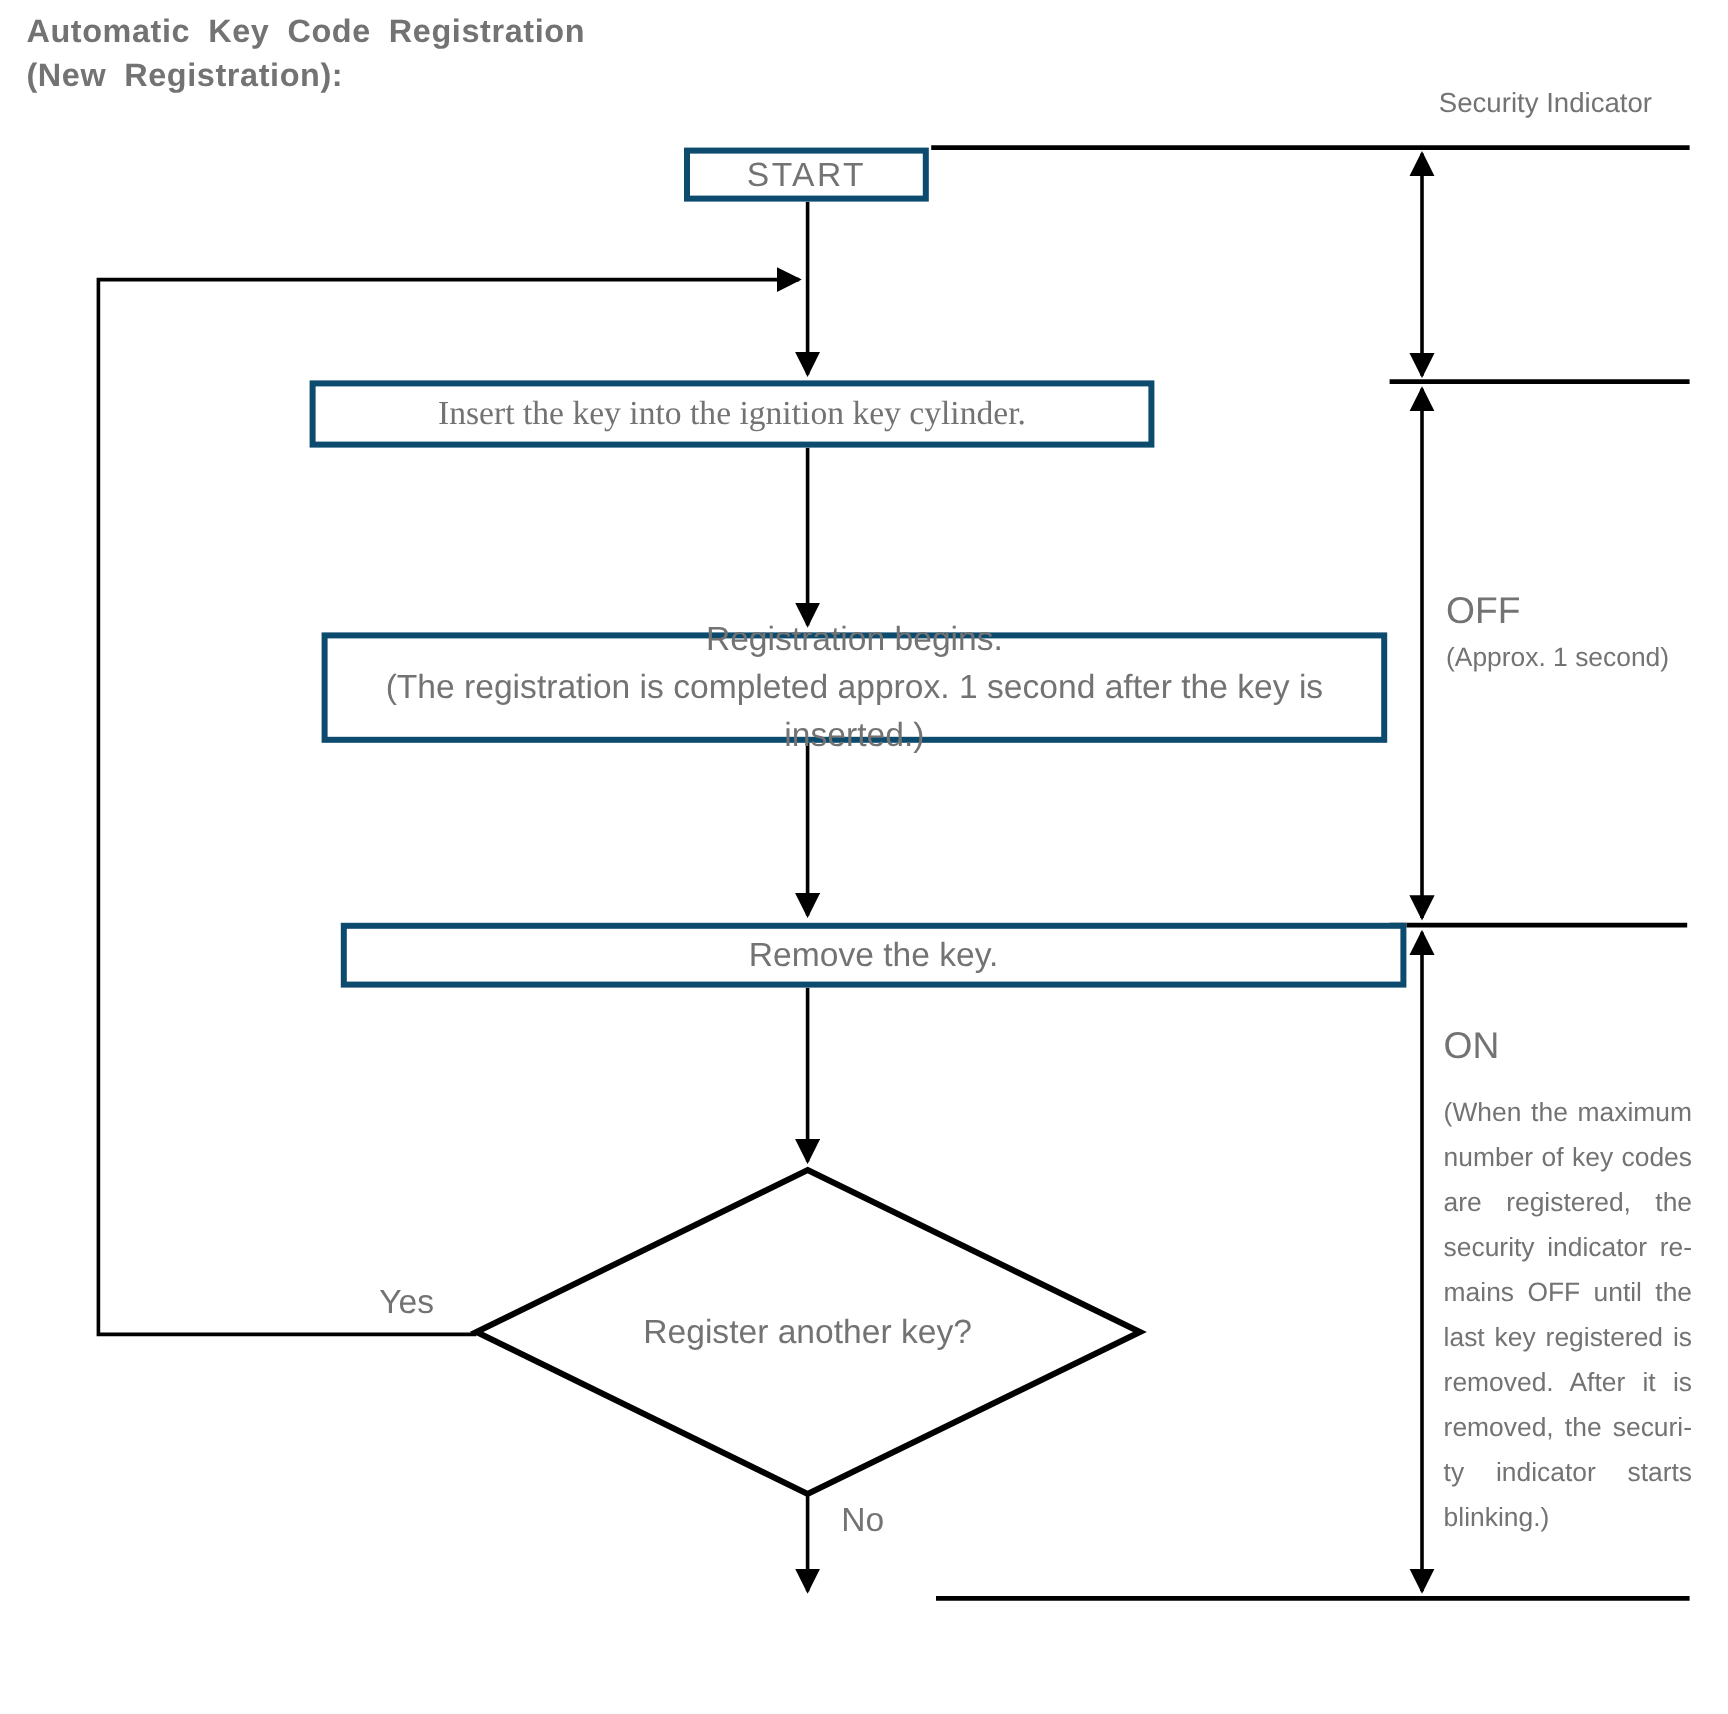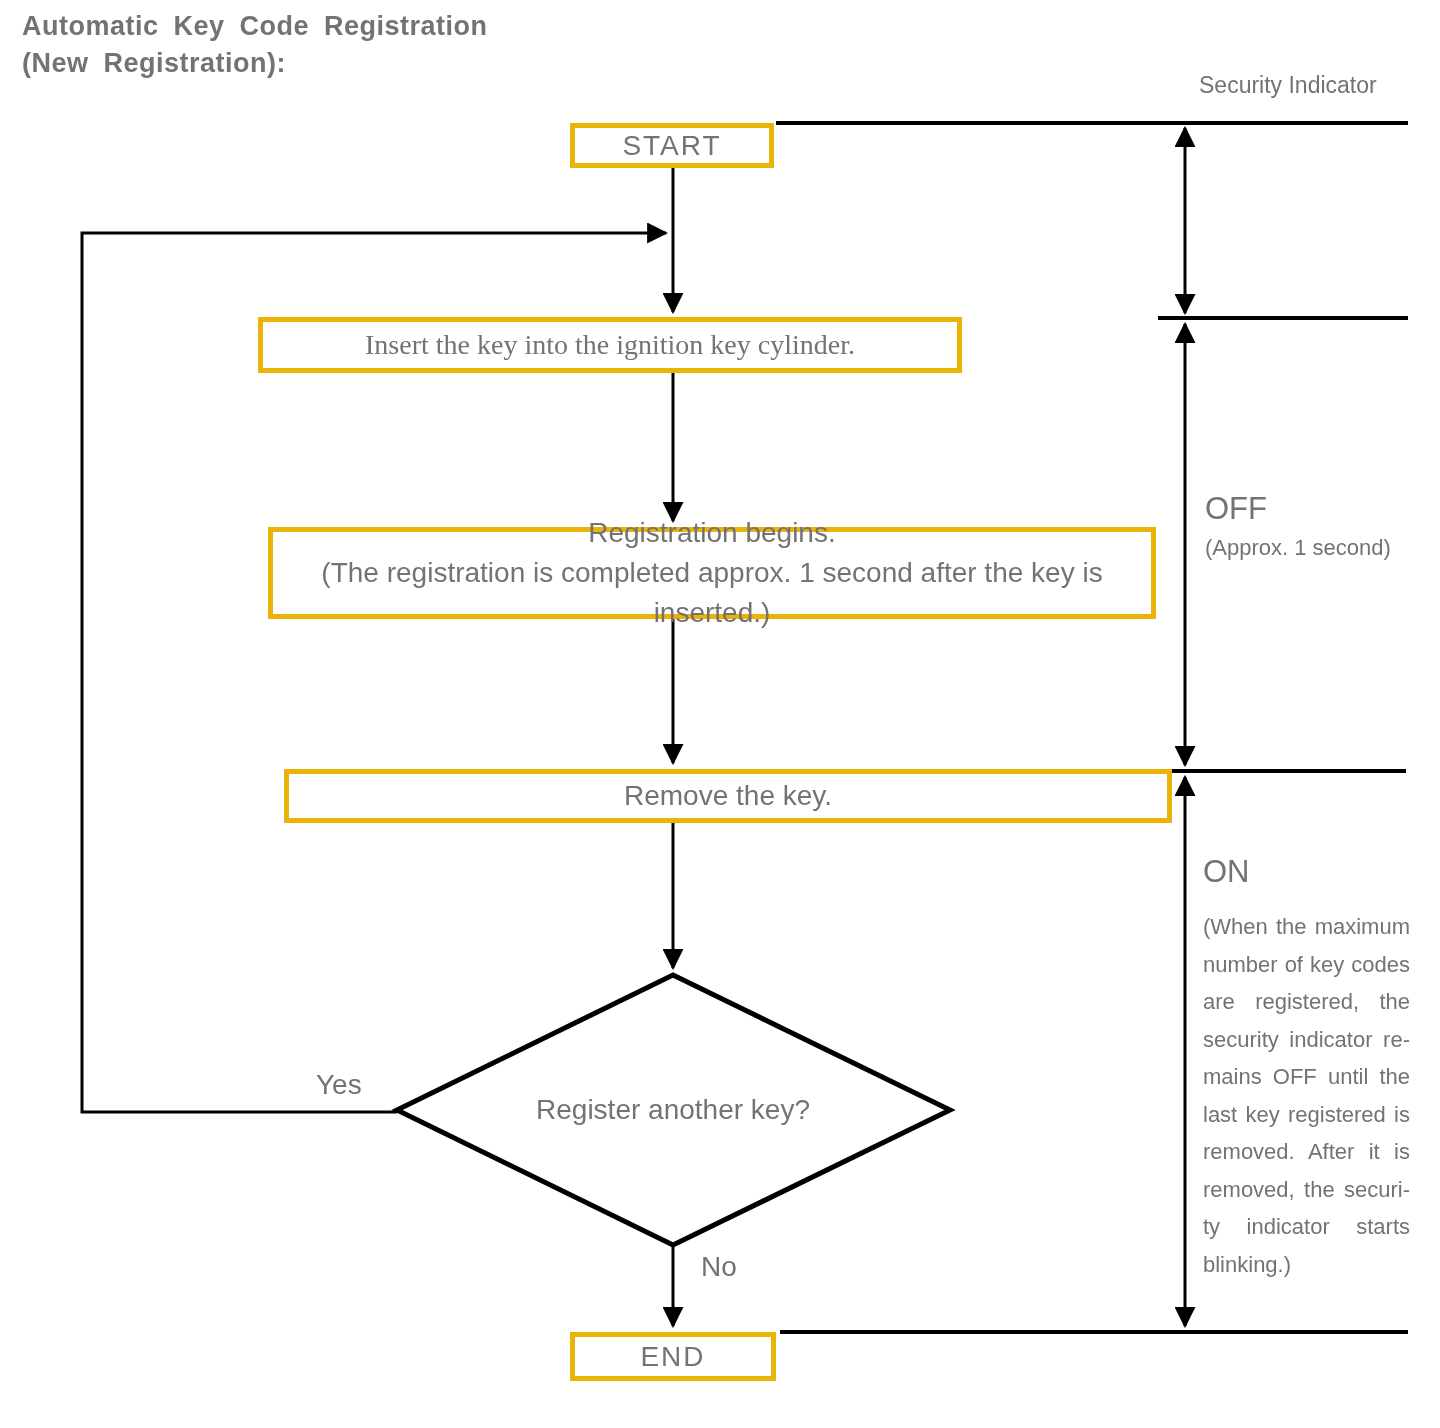--- a/index.html
+++ b/index.html
@@ -17,21 +17,21 @@
 
   .title {
     left: 22px; top: 8px;
     font-size: 27px; font-weight: bold;
     line-height: 37px; letter-spacing: 0.5px; word-spacing: 7px;
   }
   .sec-heading { left: 1199px; top: 72px; font-size: 23px; }
 
   .node-box {
     box-sizing: border-box;
-    border: 5px solid #eab308;
+    border: 5px solid #0c4a6e;
     background: #fff;
     display: flex; flex-direction: column;
     align-items: center; justify-content: center;
     text-align: center;
     font-size: 28px;
   }
   .terminal { letter-spacing: 2px; }
   .box-start { left: 570px; top: 123px; width: 204px; height: 45px; }
   .box-insert { left: 258px; top: 317px; width: 704px; height: 56px; font-family: Liberation Serif, serif; }
   .box-registration { left: 268px; top: 527px; width: 888px; height: 92px; line-height: 40px; }
@@ -107,23 +107,20 @@
     <div>Registration begins.</div>
     <div>(The registration is completed approx. 1 second after the key is inserted.)</div>
   </div>
 
   <div class="abs node-box box-remove">
     <div>Remove the key.</div>
   </div>
 
   <div class="abs decision-label">Register another key?</div>
 
-  <div class="abs node-box terminal box-end">
-    <div>END</div>
-  </div>
 
   <div class="abs edge-label label-yes">Yes</div>
   <div class="abs edge-label label-no">No</div>
 
 
   <div class="abs state-off">
     <div class="state-name">OFF</div>
     <div class="note">(Approx. 1 second)</div>
   </div>
 

